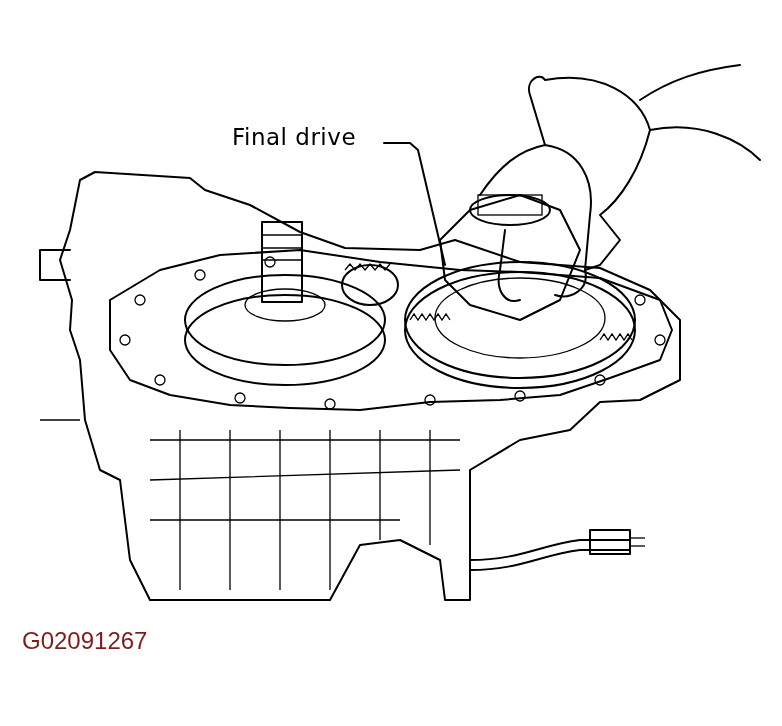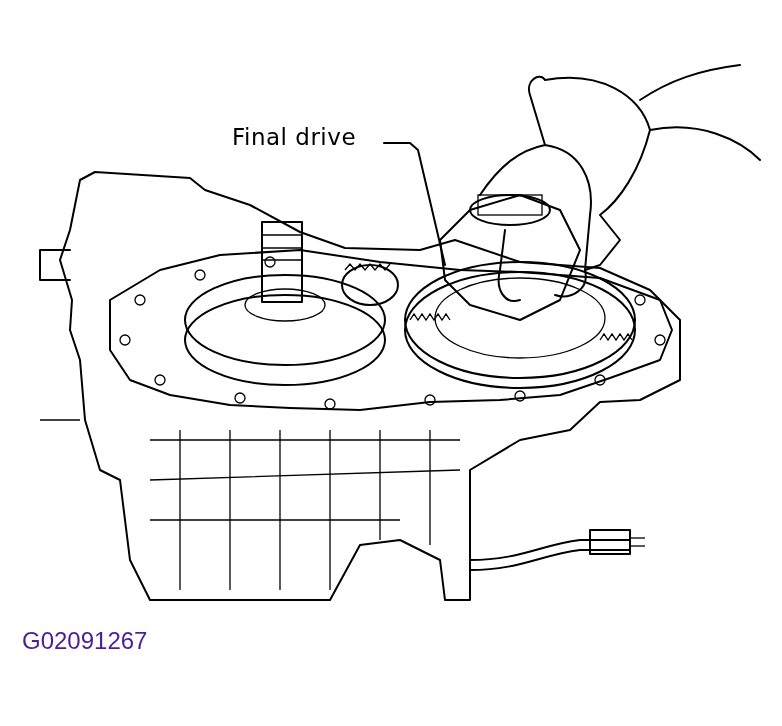--- a/index.html
+++ b/index.html
@@ -1,19 +1,19 @@
 <!DOCTYPE html>
 <html><head>
 <meta charset="utf-8">
 <style>
   html,body{margin:0;padding:0;background:#fff;}
   body{width:782px;height:726px;position:relative;overflow:hidden;font-family:"Liberation Sans",sans-serif;}
   .canvas{position:absolute;left:0;top:0;width:782px;height:726px;}
   .label{position:absolute;color:#000;font-family:"DejaVu Sans",sans-serif;font-size:23px;line-height:1.15;letter-spacing:0.5px;}
-  .fig-id{position:absolute;left:22px;top:627px;font-family:"Liberation Sans",sans-serif;font-size:24px;color:#4c1d95;}
+  .fig-id{position:absolute;left:22px;top:627px;font-family:"Liberation Sans",sans-serif;font-size:24px;color:#7f1d1d;}
   svg{position:absolute;left:0;top:0;}
   .ln{fill:none;stroke:#000;stroke-width:2;stroke-linejoin:round;stroke-linecap:round;}
   .ln1{fill:none;stroke:#000;stroke-width:1.3;}
 </style>
 </head>
 <body>
 
 <div class="canvas">
   <svg width="782" height="726" viewBox="0 0 782 726">
 

